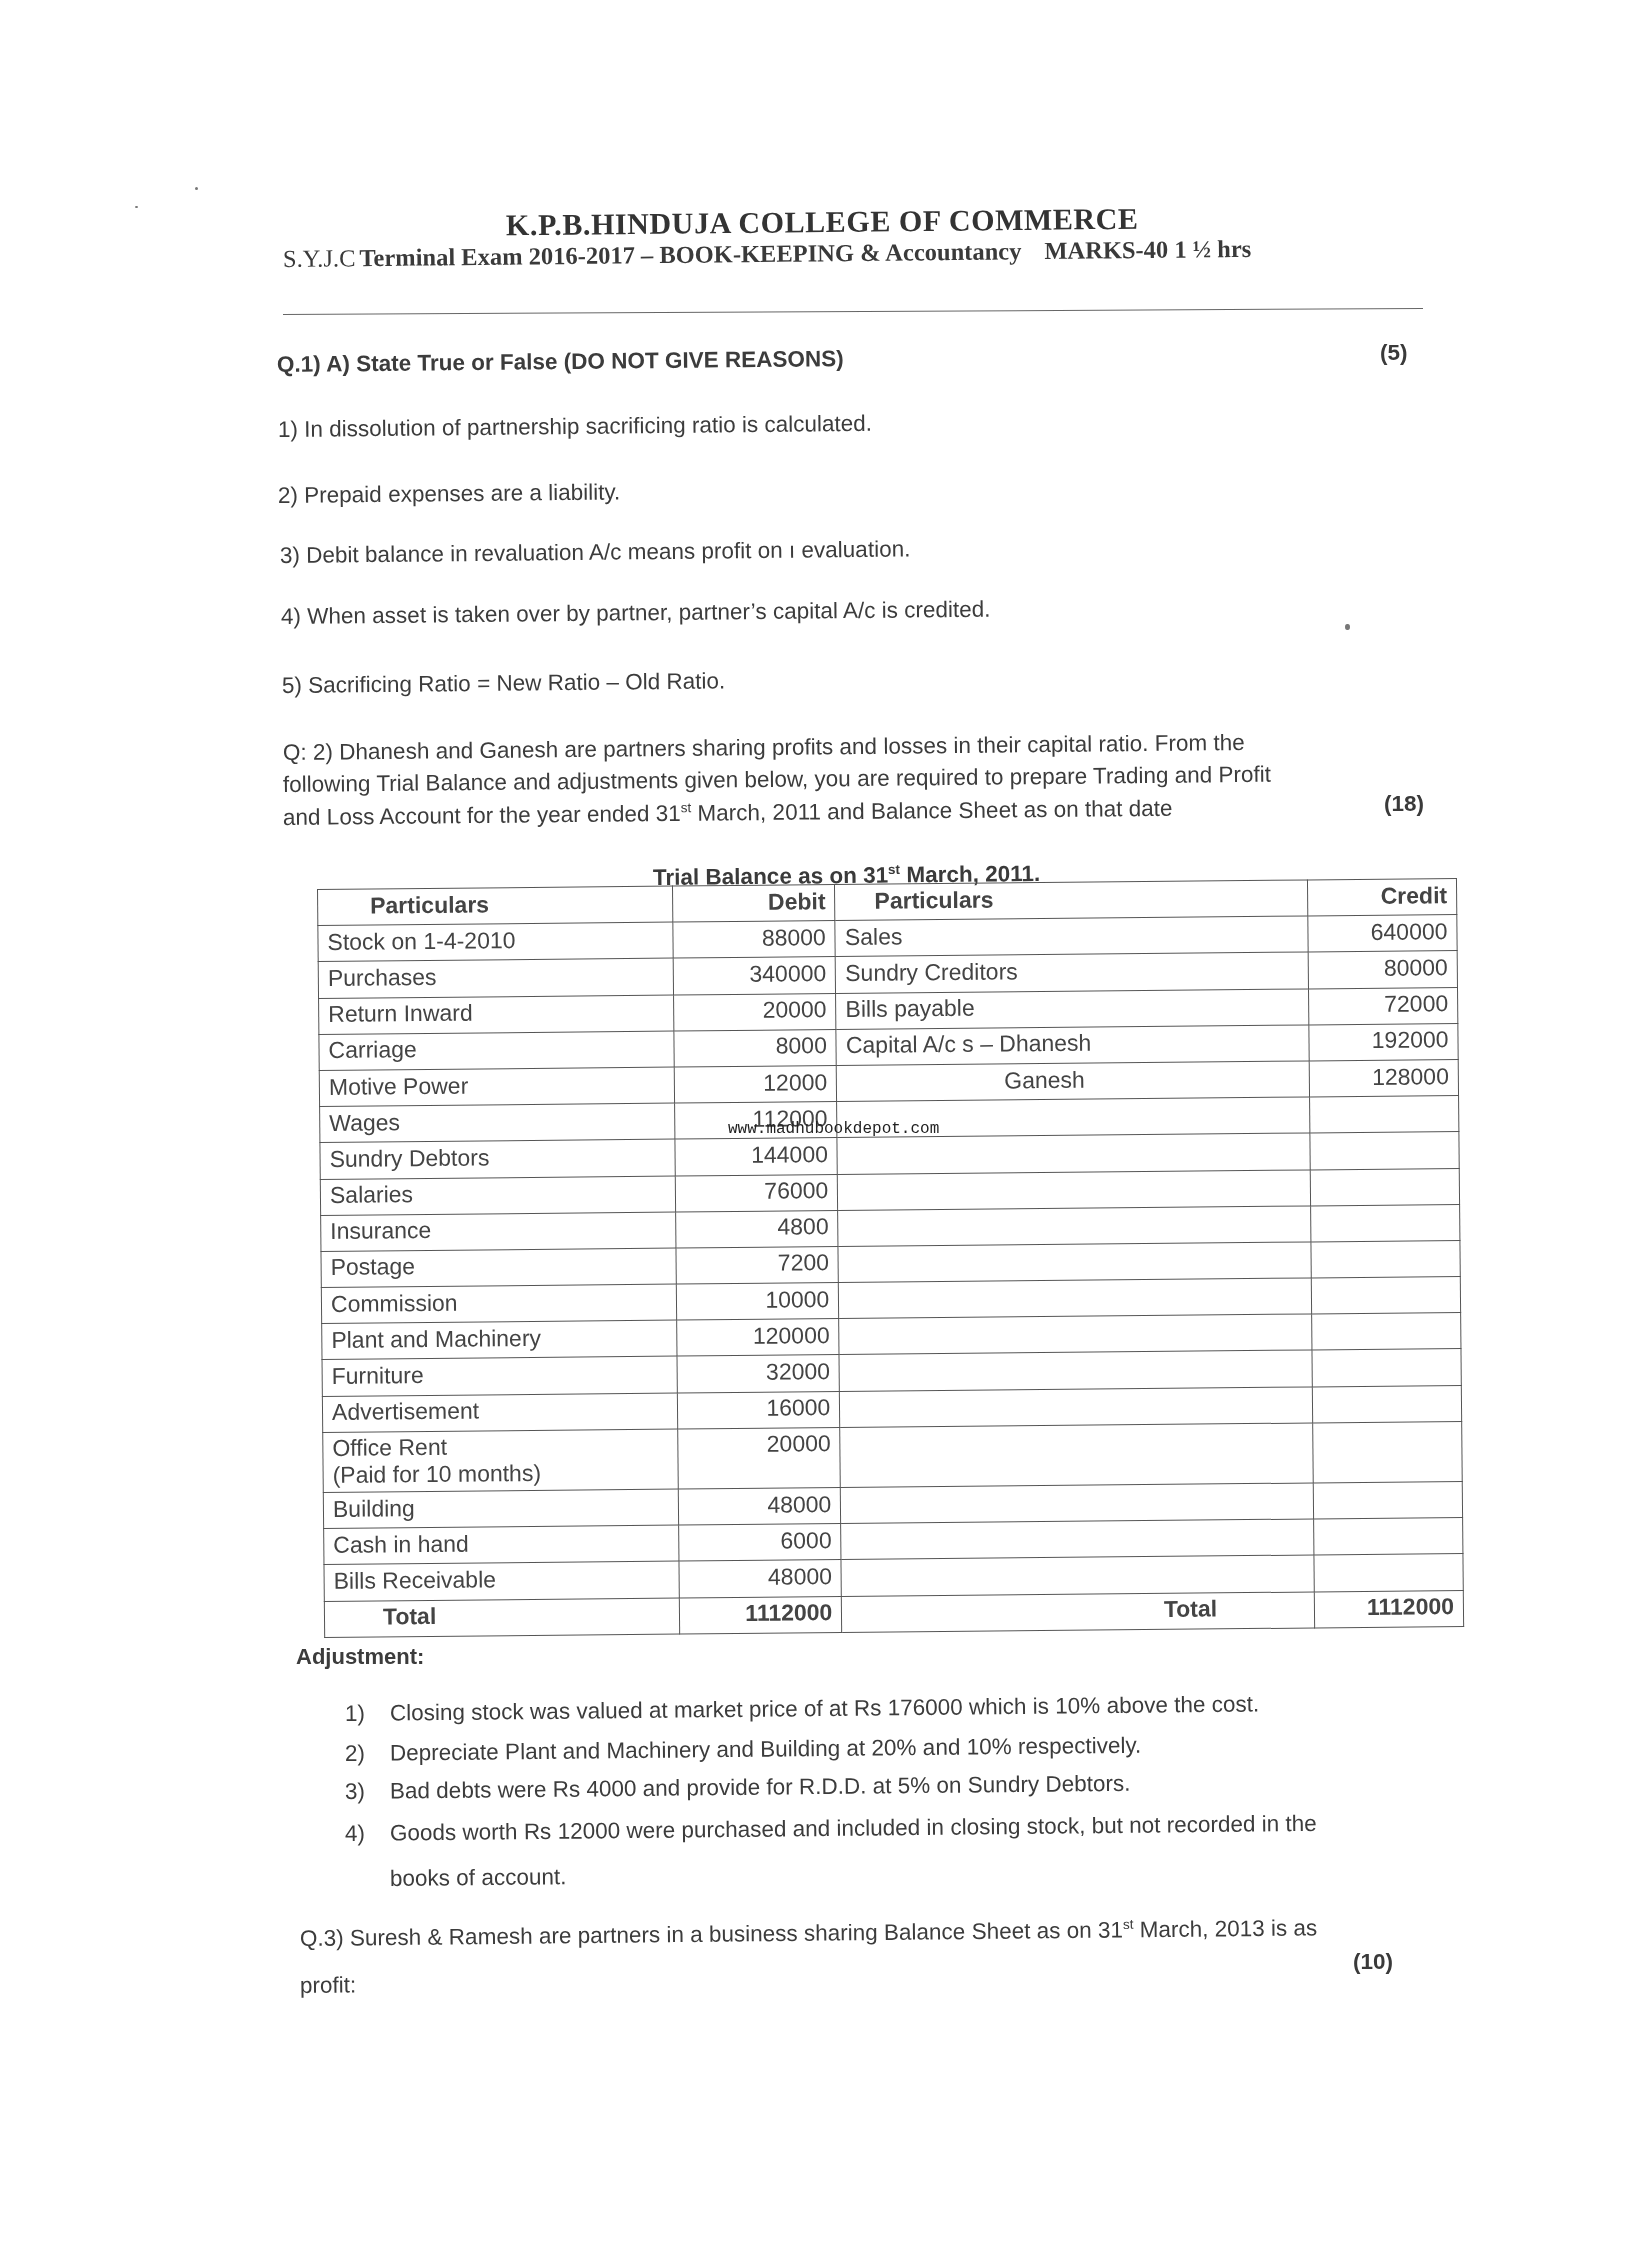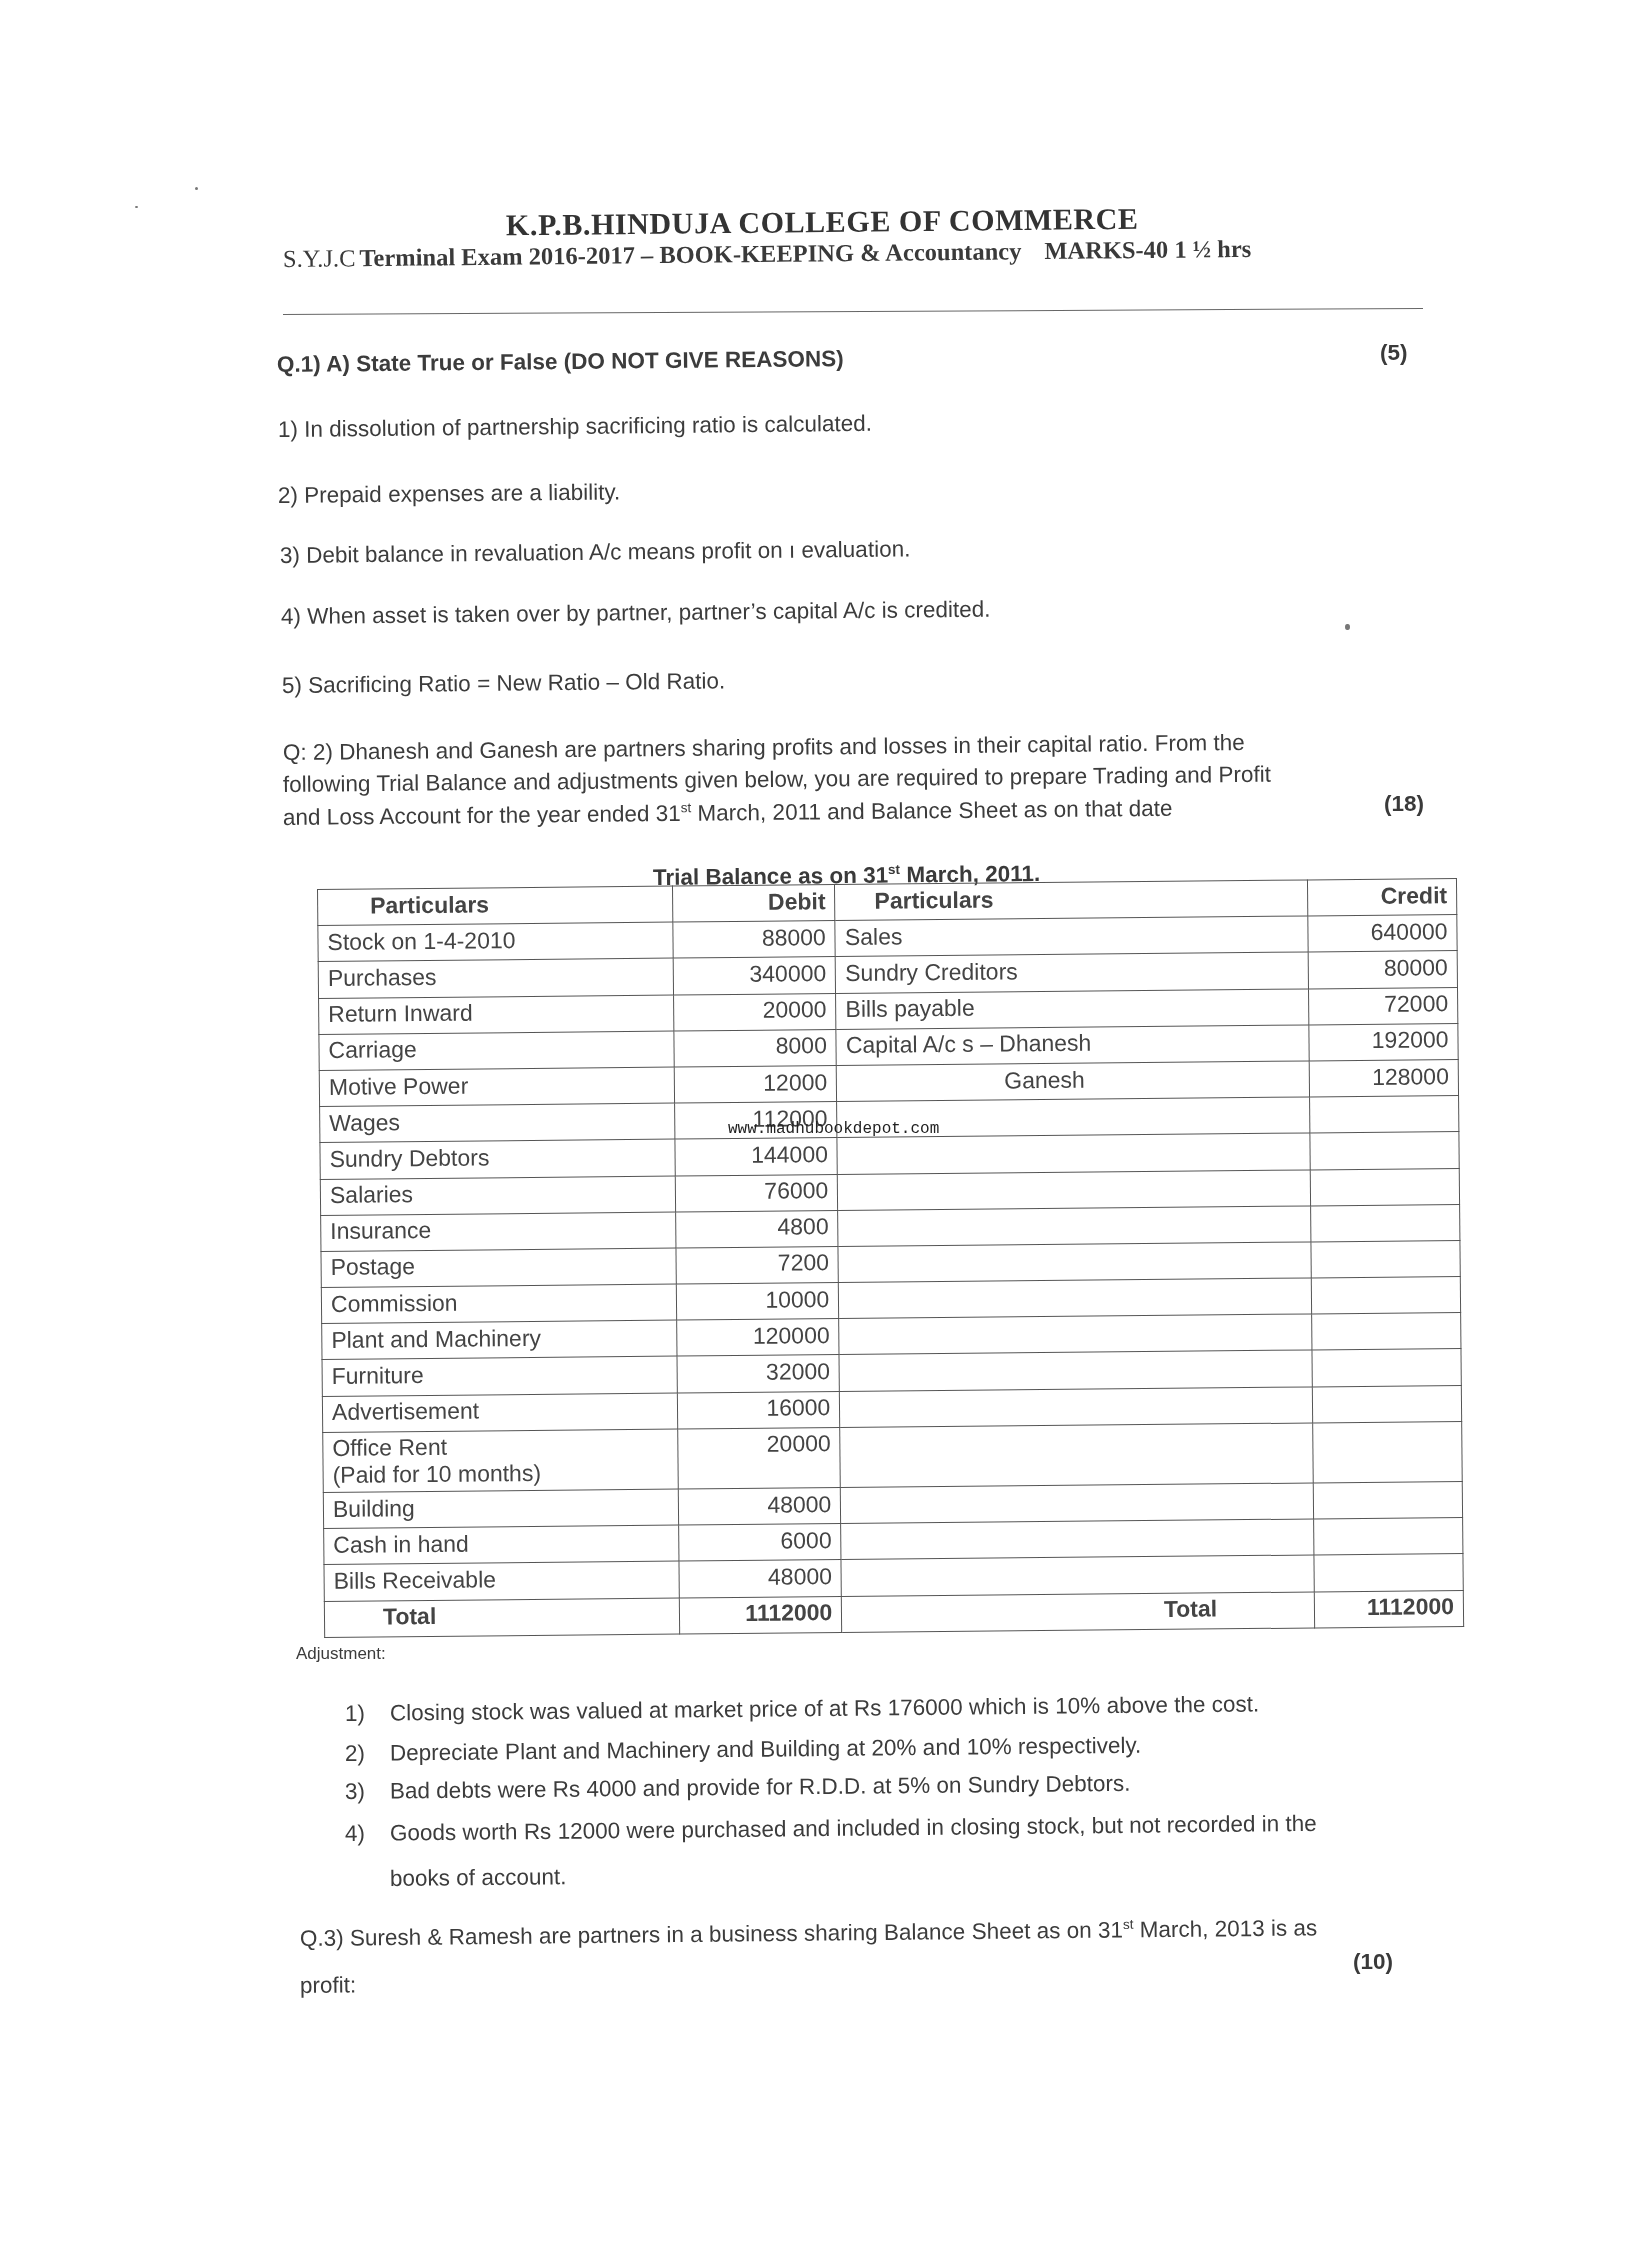--- a/index.html
+++ b/index.html
@@ -41,21 +41,21 @@
   .tb .num { text-align: right; width: 167px; }
   .tb .pr { text-align: left; width: 387px; }
   .tb .ganesh { padding-left: 167px; }
   .tb .cr { text-align: right; width: 148px; }
   .tb .total-label { font-weight: bold; padding-left: 58px; }
   .tb .total-label-r { font-weight: bold; text-align: right; padding-right: 97px; }
   .tb .total-num { font-weight: bold; }
   .watermark {
     left: 728px; top: 1120px; font-size: 16px; color: #222; font-family: Liberation Mono, monospace;
   }
-  .adj-label { left: 296px; top: 1644px; font-size: 17px; color: #3c3c3c; }
+  .adj-label { left: 296px; top: 1644px; font-size: 22px; color: #3c3c3c; font-weight: bold; }
   .adj-item { font-size: 22.5px; color: #3c3c3c; transform: rotate(-0.6deg); transform-origin: left; }
   .adj-item .n { display: inline-block; width: 45px; }
   .speck { position: absolute; background: #777; border-radius: 50%; }
 </style>
 </head>
 <body>
 
 <div class="page">
 
   <div class="abs title">K.P.B.HINDUJA COLLEGE OF COMMERCE</div>

